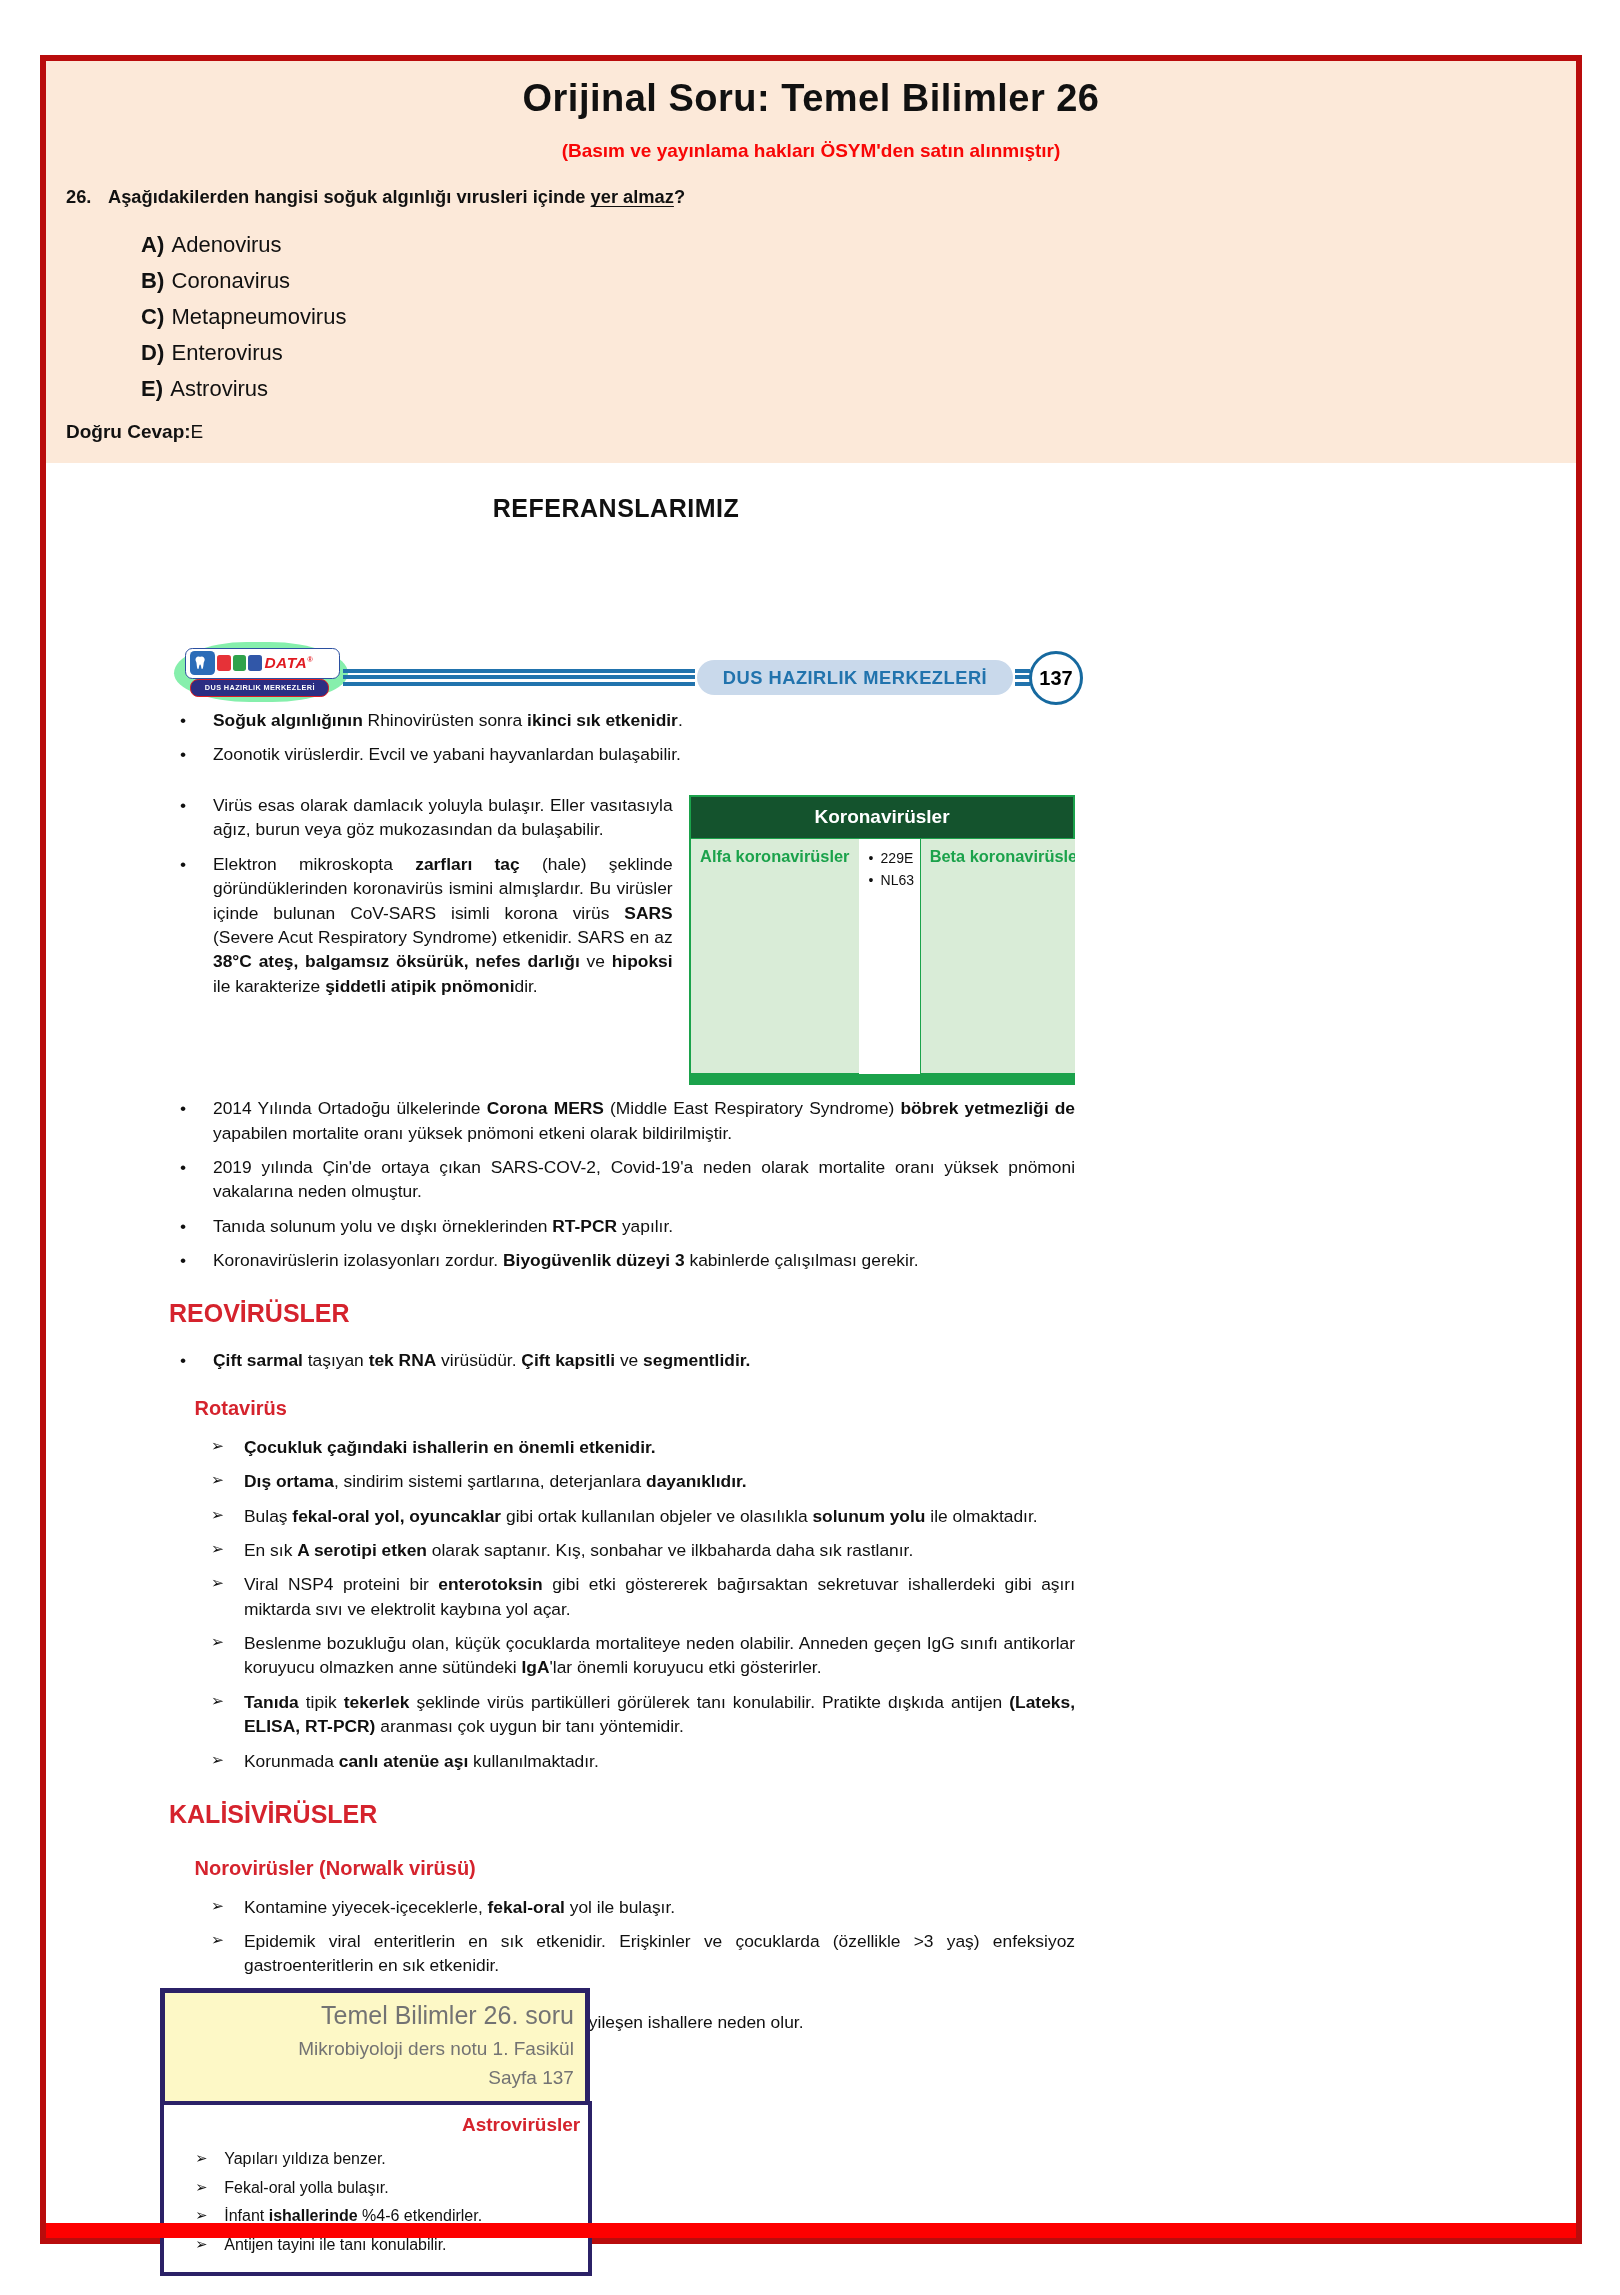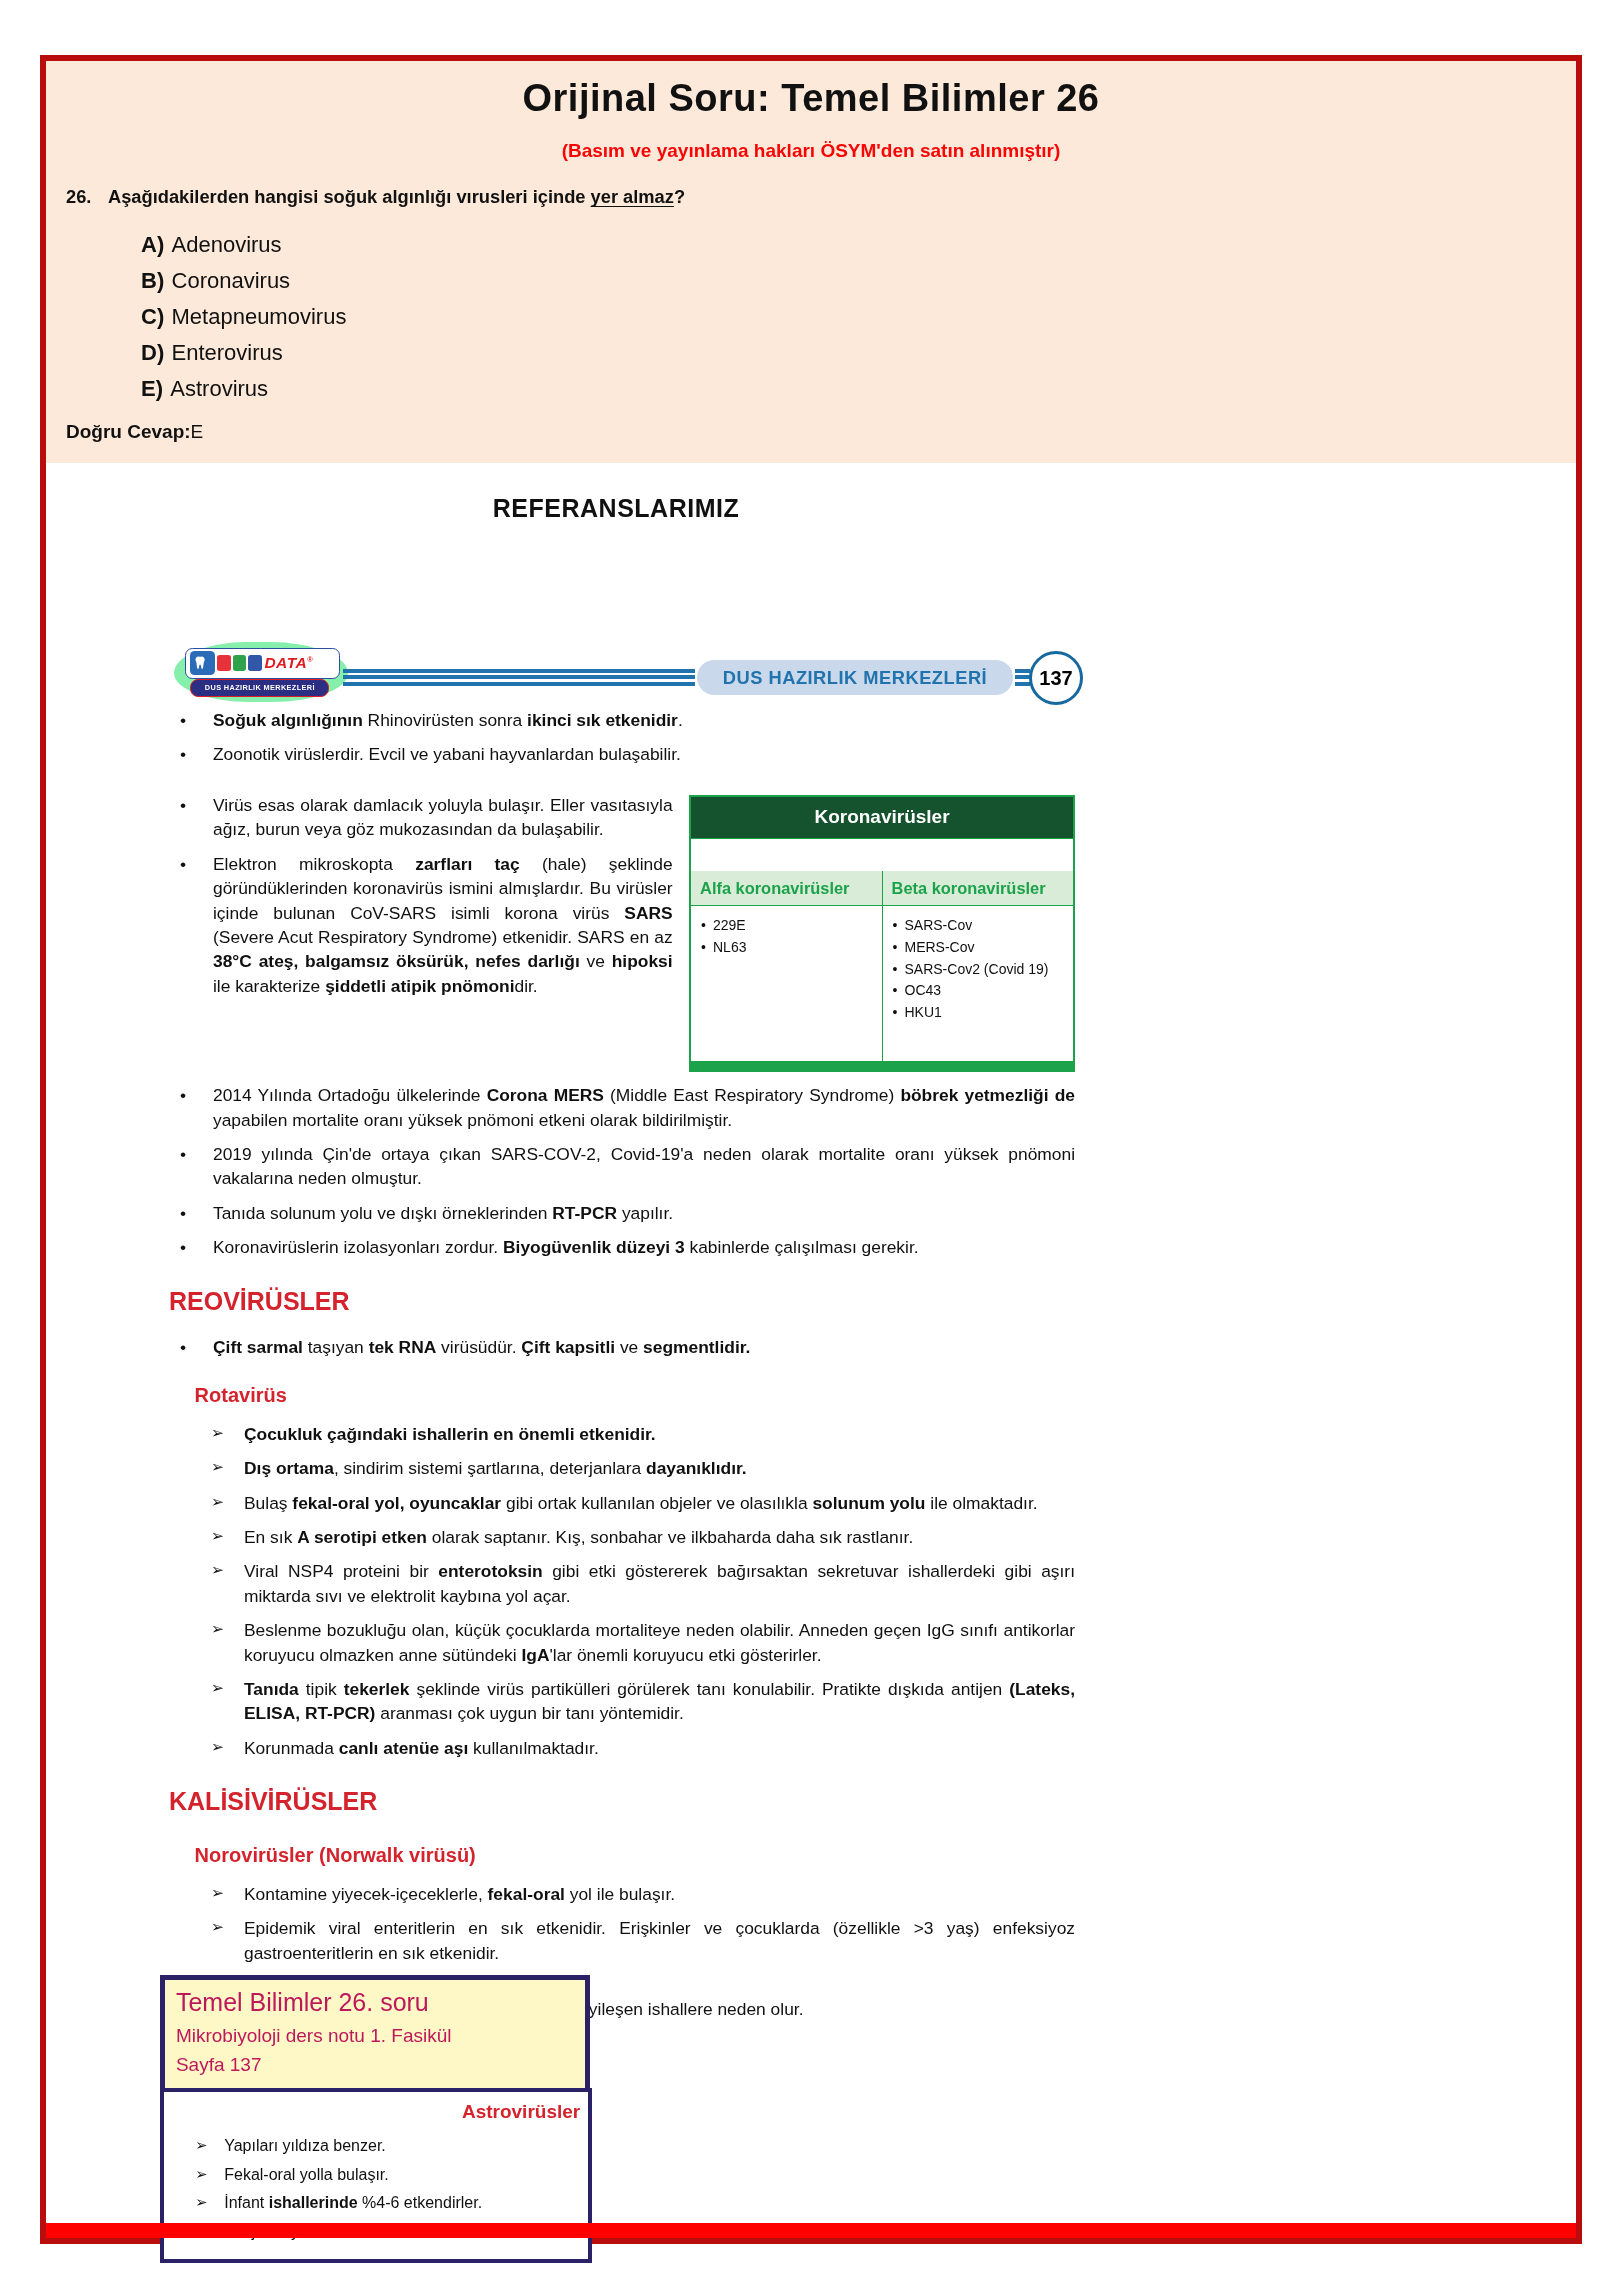--- a/index.html
+++ b/index.html
@@ -62,37 +62,37 @@
   .li.dot .mk{font-size:17.4px;}
   .li.arrow{padding-left:75px;}
   .li.arrow .mk{left:42px;font-size:15.5px;}
   .gap-lg{height:16.4px;}
   .wrap{overflow:hidden;}
   .ctable{float:right;width:382px;margin:1.8px 0 11px 16.4px;border:2.7px solid #1ba24b;background:#fff;
           text-align:left;}
   .ct-title{background:#14532d;color:#fff;font-size:19px;font-weight:bold;text-align:center;
             padding:7.3px 0;}
   .ct-cols{display:flex;border-top:1.8px solid #1ba24b;}
-  .ct-col{flex:1;display:flex;flex-direction:column;margin-top:32px;}
+  .ct-col{flex:1;display:flex;flex-direction:row;}
   .ct-col + .ct-col{border-left:1.8px solid #1ba24b;}
   .ct-h{background:#d9ecd7;color:#1ba24b;font-size:16.4px;font-weight:bold;padding:5.5px 9.1px;
         border-bottom:1.8px solid #1ba24b;white-space:nowrap;}
   .ct-items{padding:9.1px 5.5px 9.1px 22px;font-size:14px;line-height:1.55;min-height:137px;}
   .ct-items div{position:relative;}
   .ct-items div::before{content:"•";position:absolute;left:-12px;}
   .ct-foot{height:9.1px;background:#1ba24b;}
   h2.redh{font-size:25px;font-weight:bold;color:#d5232d;margin:24px 0 16.4px 0;text-align:left;}
   h3.redh{font-size:20px;font-weight:bold;color:#d5232d;margin:22px 0 12.8px 25.6px;text-align:left;}
   
   .tail{position:relative;height:283px;margin-top:3.7px;}
   .frag{position:absolute;font-size:17.4px;white-space:nowrap;}
   .f1{left:416px;top:22px;}
   .f2{left:402px;top:69px;}
   .note-box{position:absolute;left:-9.1px;top:0;width:398px;background:#fdf8c6;
-            border:5.5px solid #2b2167;padding:5.5px 11px 9.1px;color:#be185d;text-align:left;}
+            border:5.5px solid #2b2167;padding:5.5px 11px 9.1px;color:#737373;text-align:right;}
   .nb1{font-size:25px;}
   .nb2,.nb3{font-size:19px;margin-top:2.7px;}
   .astro-box{position:absolute;left:-9.1px;top:113px;width:409px;background:#fff;
              border:4.6px solid #2b2167;padding:5.5px 7.3px 9.1px;text-align:left;}
   .astro-box h4{margin:1.8px 0 9.1px 16.4px;font-size:19px;font-weight:bold;color:#d5232d;text-align:right;}
   .astro-box .li.arrow{padding-left:53px;margin-bottom:6.4px;font-size:16px;}
   .astro-box .li.arrow .mk{left:24px;font-size:14.6px;}
 </style>
 </head>
 <body>

